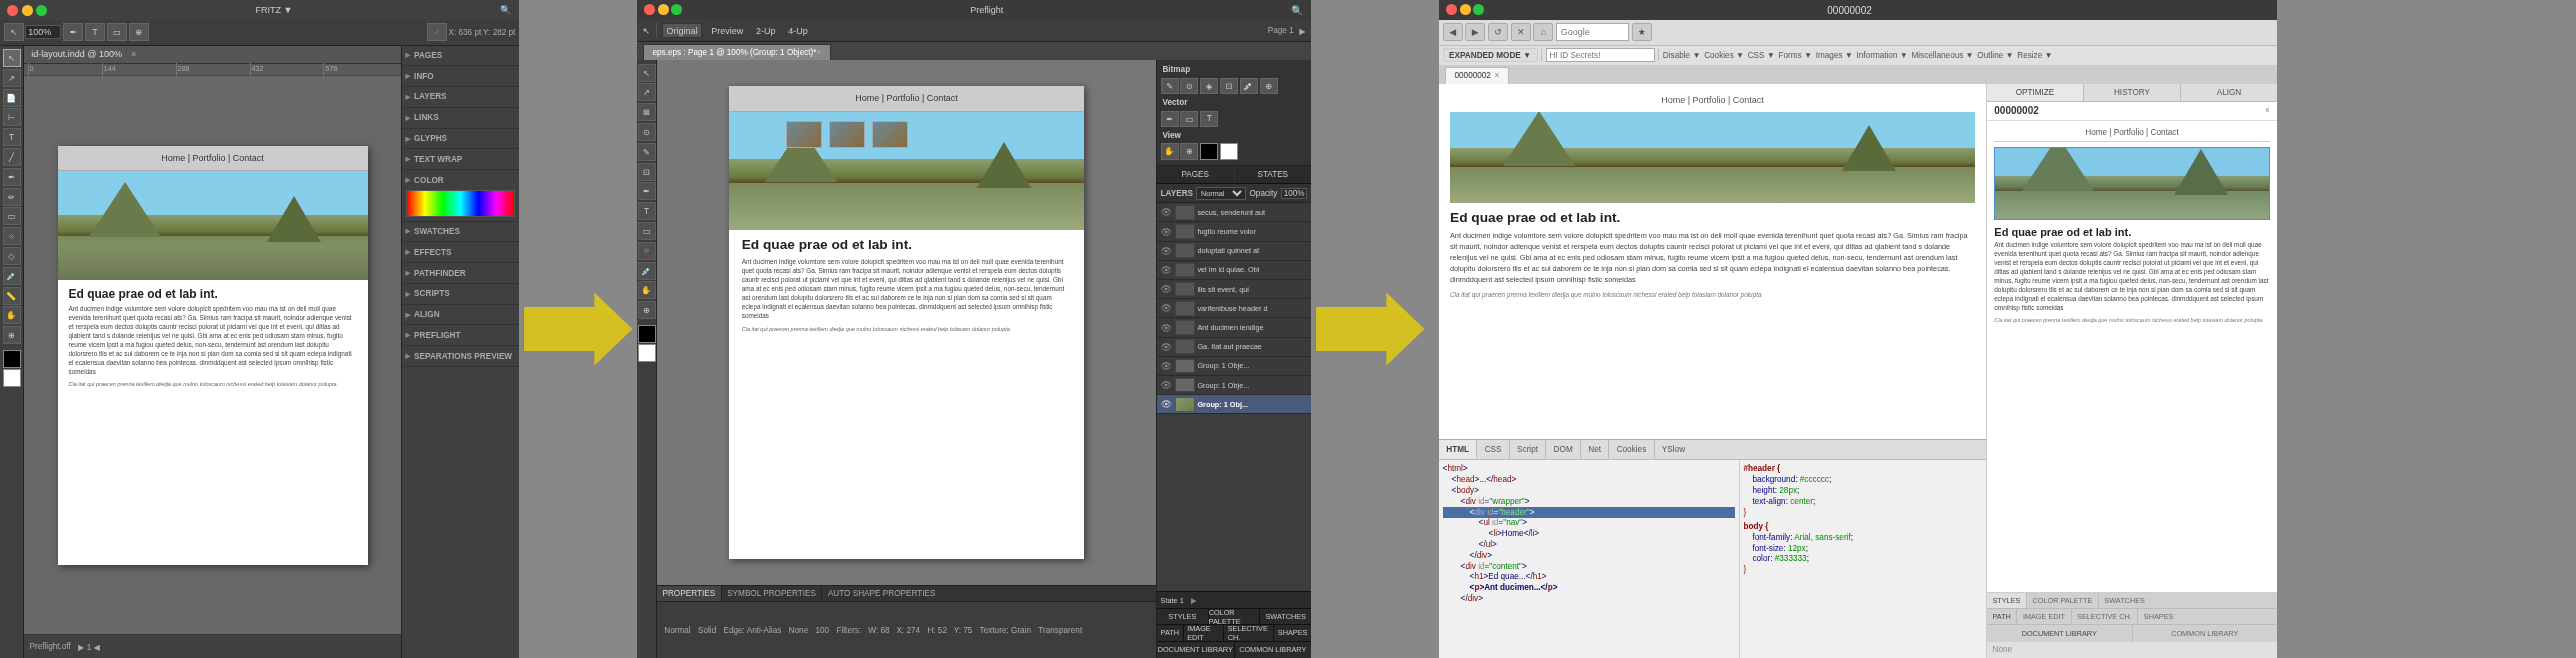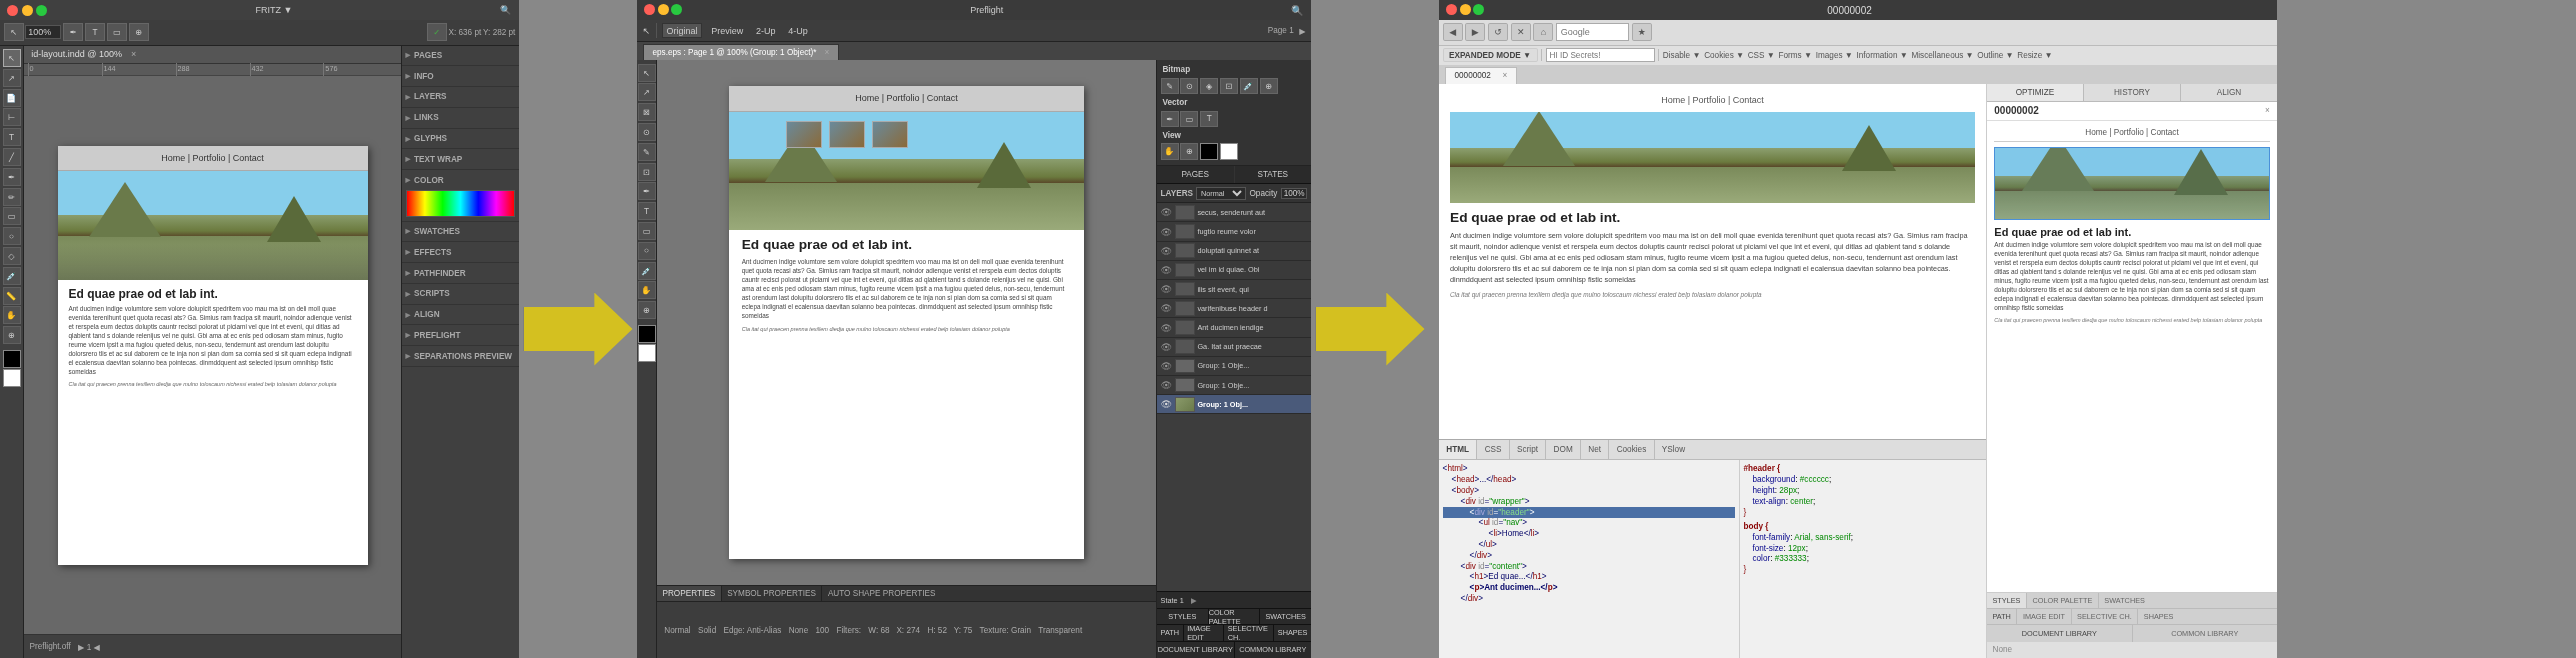--- a/index.html
+++ b/index.html
@@ -304,21 +304,21 @@
     .fw-tab {
       height: 16.4px;
       padding: 0 9px;
       background: #555;
       border: 0.9px solid #333;
       border-bottom: none;
       color: #ccc;
       font-size: 8.2px;
       display: flex;
       align-items: center;
-      gap: 8px;
+      gap: 0;
       cursor: pointer;
     }
     .fw-tab.active {
       background: #888;
       color: #fff;
     }
 
     .fw-main-area {
       display: flex;
       flex: 1;

